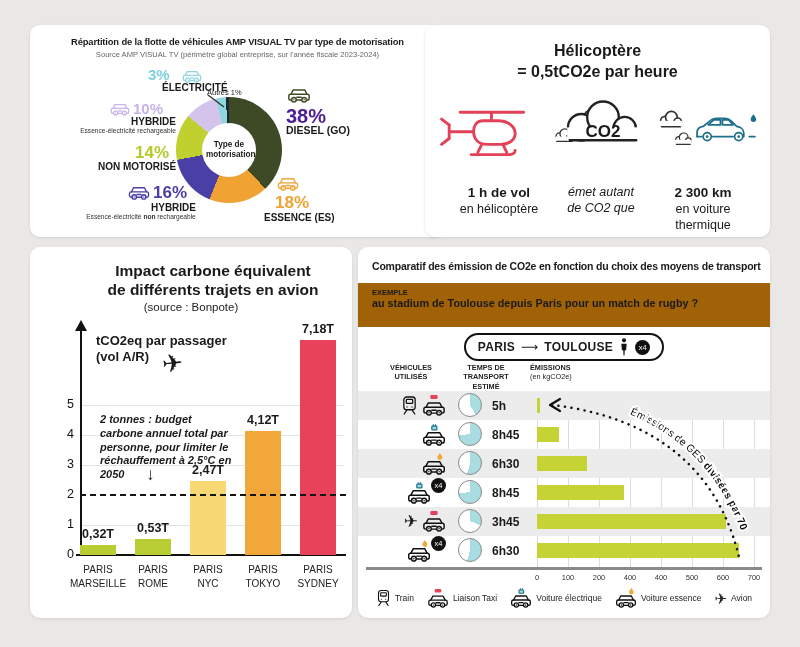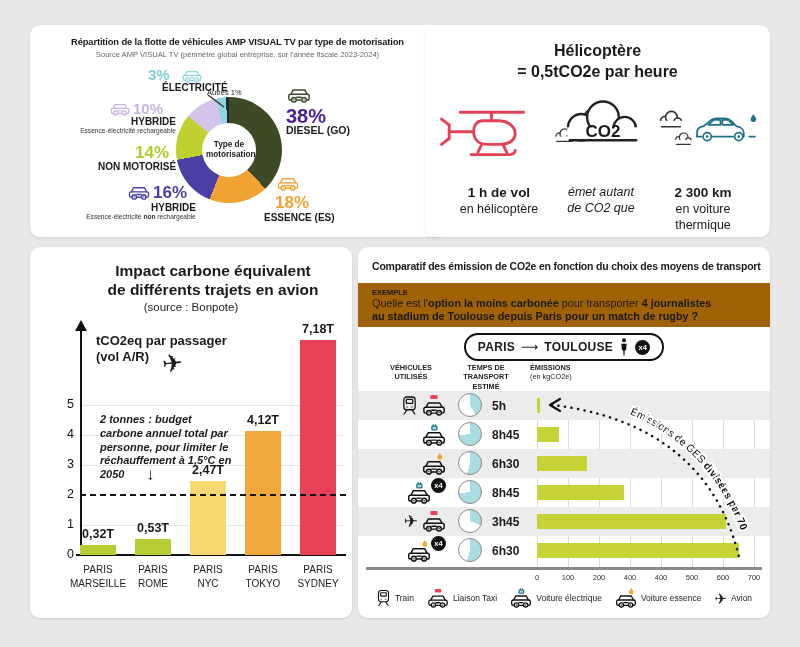--- a/index.html
+++ b/index.html
@@ -47,21 +47,21 @@
   .p3-cat{top:316px;width:70px;text-align:center;font-size:10px;color:#222;line-height:1.35;}
   
   .p4-title{left:14px;top:13px;font-size:10.5px;font-weight:bold;letter-spacing:-.2px;}
   .p4-ex{left:0;right:0;top:36px;height:44px;background:#a16207;padding:5px 14px 0;box-sizing:border-box;}
   .p4-ex .exlab{font-size:7.5px;font-weight:bold;}
   .p4-ex .exline{font-size:10.8px;line-height:1.25;}
   .pill{left:0;right:0;top:86px;display:flex;justify-content:center;}
   .pill-inner{display:flex;align-items:center;gap:6px;border:2px solid #111;border-radius:14px;padding:3px 12px;background:#fff;}
   .pill-inner .city{font-size:12px;font-weight:bold;letter-spacing:.3px;}
   .pill-inner .arr{font-size:12px;}
-  .x4{width:15px;height:15px;border-radius:50%;background:#111;color:#fff;font-size:7.5px;font-weight:bold;display:flex;align-items:center;justify-content:center;}
+  .x4{width:15px;height:15px;border-radius:50%;background:#111;color:#fff;font-size:7.5px;font-weight:normal;display:flex;align-items:center;justify-content:center;}
   .p4-h{font-size:7.3px;font-weight:bold;color:#222;line-height:1.3;text-align:center;}
   .p4-h .lite{font-weight:normal;}
   .t-rows{left:0;right:0;top:144px;}
   .t-row{position:relative;height:29px;}
   .t-row.alt{background:#ececec;}
   .t-icons{position:absolute;left:0;top:0;width:92px;height:100%;display:flex;align-items:center;justify-content:flex-end;gap:4px;padding-right:4px;box-sizing:border-box;}
   .t-pie{position:absolute;left:100px;top:2px;width:24px;height:24px;border-radius:50%;border:1.5px solid #8a8a8a;box-sizing:border-box;}
   .t-time{position:absolute;left:134px;top:8px;font-size:12px;font-weight:bold;}
   .t-bar{position:absolute;left:179px;top:7px;height:15px;}
   .p4-grid{left:179px;top:144px;width:218px;height:177px;background-image:repeating-linear-gradient(90deg,#dcdcdc 0 1px,transparent 1px 31px);}
@@ -278,21 +278,21 @@
     <div class="abs p3-tick" style="top:240px">2</div>
     <div class="abs p3-tick" style="top:210px">3</div>
     <div class="abs p3-tick" style="top:180px">4</div>
     <div class="abs p3-tick" style="top:150px">5</div>
 
     <div class="abs p3-ylab">
       <div>tCO2eq par passager</div>
       <div>(vol A/R)</div>
     </div>
     <div class="abs p3-plane">✈</div>
-    <div class="abs p3-ann">2 tonnes : budget carbone annuel total par personne, pour limiter le réchauffement à 1,5°C en 2050</div>
+    <div class="abs p3-ann">2 tonnes : budget carbone annuel total par personne, pour limiter le réchauffement à 2,5°C en 2050</div>
     <div class="abs p3-arrow">↓</div>
 
     <div class="abs p3-area">
       <div class="avion-bar" style="left: 0px; height: 9.6px; background: rgb(184, 204, 51);"></div>
       <div class="avion-bar" style="left: 55px; height: 15.9px; background: rgb(184, 204, 51);"></div>
       <div class="avion-bar" style="left: 110px; height: 74.1px; background: rgb(248, 216, 114);"></div>
       <div class="avion-bar" style="left: 165px; height: 123.6px; background: rgb(242, 167, 59);"></div>
       <div class="avion-bar" style="left: 220px; height: 215.4px; background: rgb(232, 65, 90);"></div>
       <div class="avion-vlab" style="left: -12px; bottom: 13.6px;">0,32T</div>
       <div class="avion-vlab" style="left: 43px; bottom: 19.9px;">0,53T</div>
@@ -323,21 +323,20 @@
         <div>PARIS</div>
         <div>SYDNEY</div>
       </div>
   </div>
 
   <div class="panel" id="p4">
     <div class="abs p4-title">Comparatif des émission de CO2e en fonction du choix des moyens de transport</div>
 
     <div class="abs p4-ex">
       <div class="exlab">EXEMPLE</div>
-      <div class="exline"><span>Quelle est l'</span><b>option la moins carbonée</b><span> pour transporter </span><b>4 journalistes</b></div>
       <div class="exline"><b>au stadium de Toulouse depuis Paris pour un match de rugby ?</b></div>
     </div>
 
     <div class="abs pill">
       <div class="pill-inner">
         <span class="city">PARIS</span>
         <span class="arr">⟶</span>
         <span class="city">TOULOUSE</span>
         <svg style="width:10px;height:18px">
             <use href="#i-person" width="10" height="18"></use>

